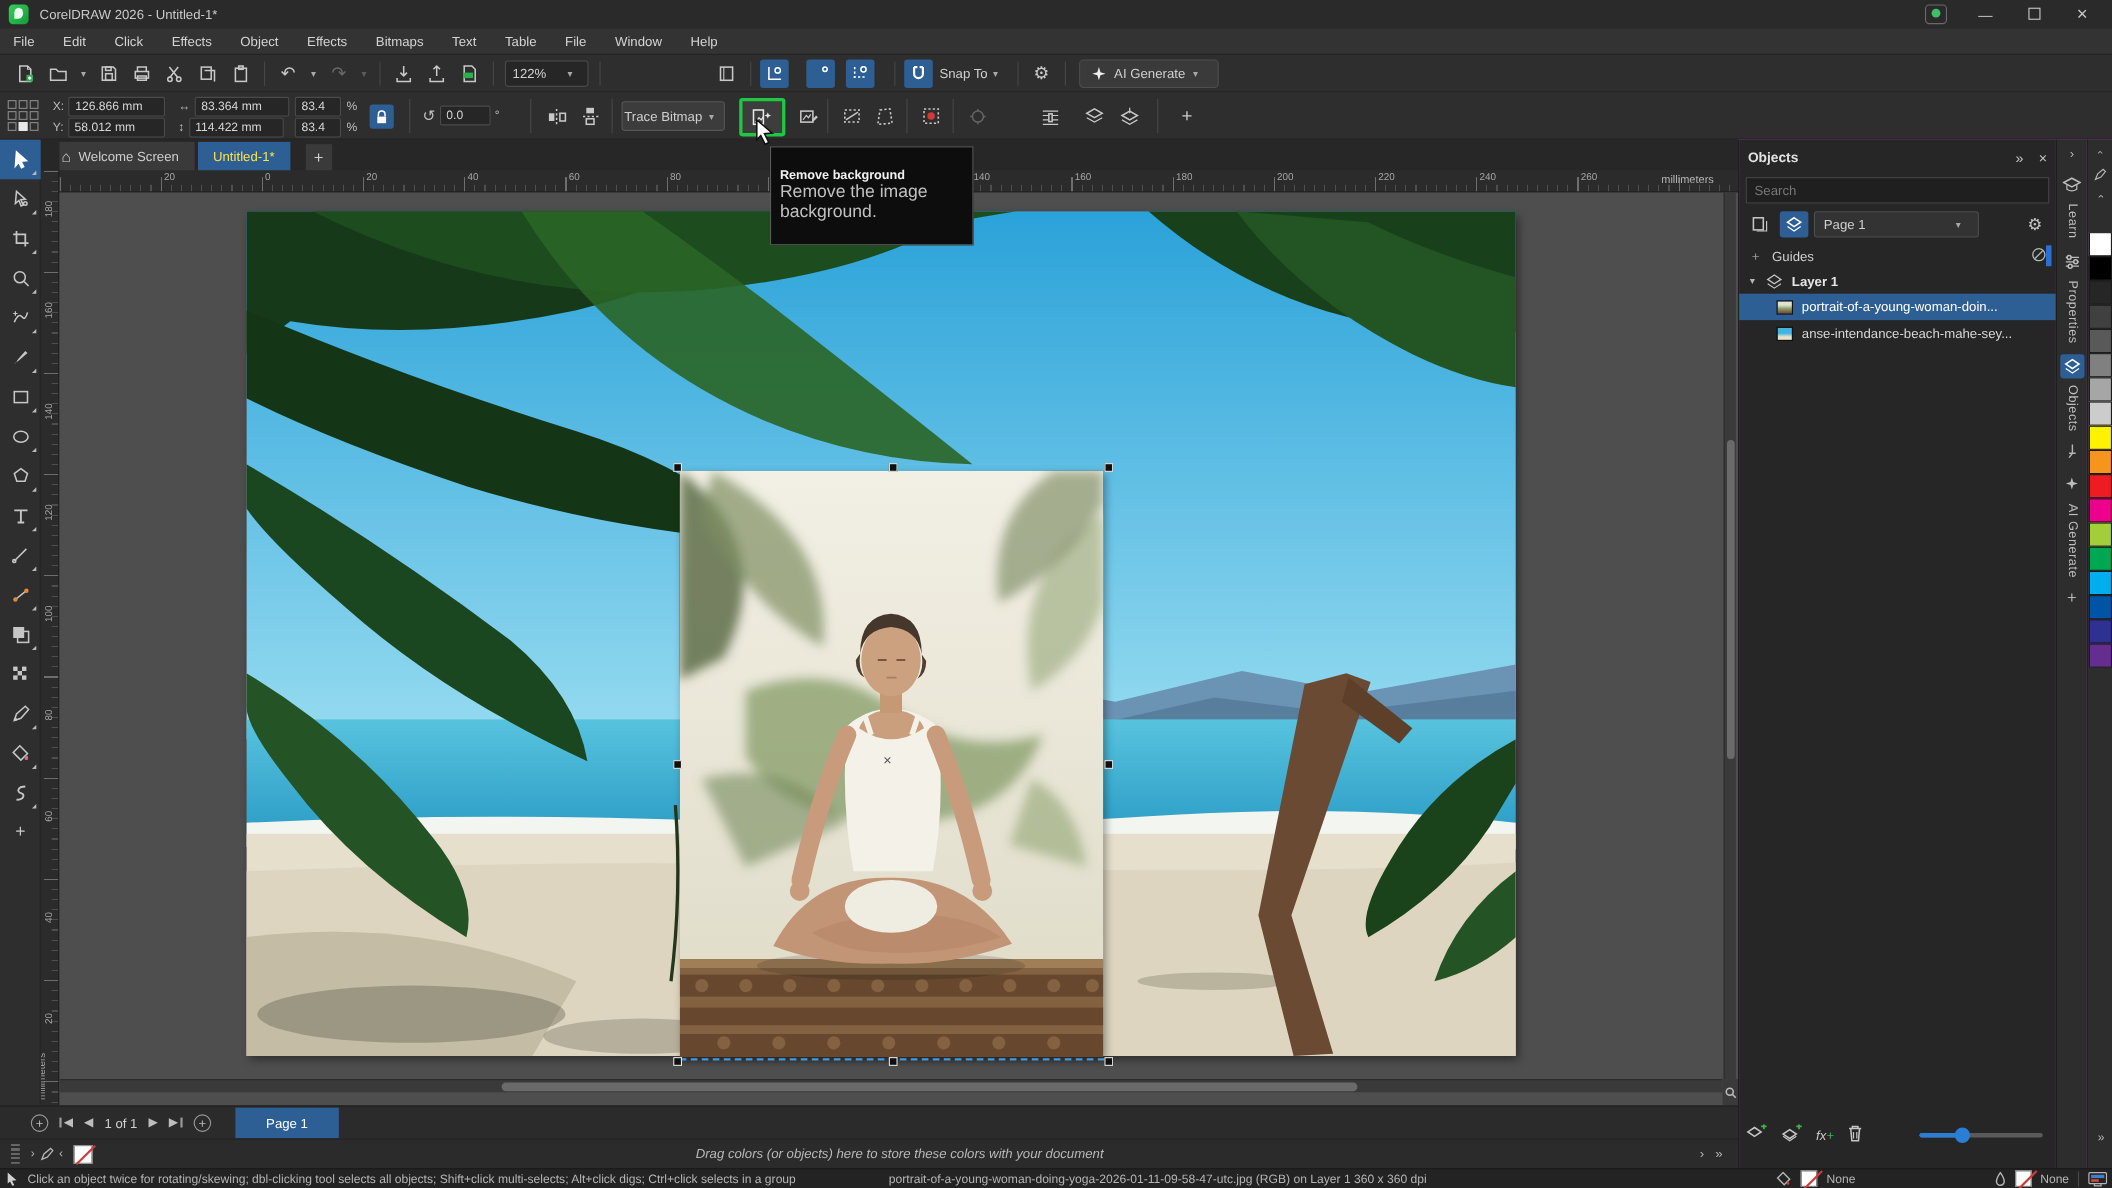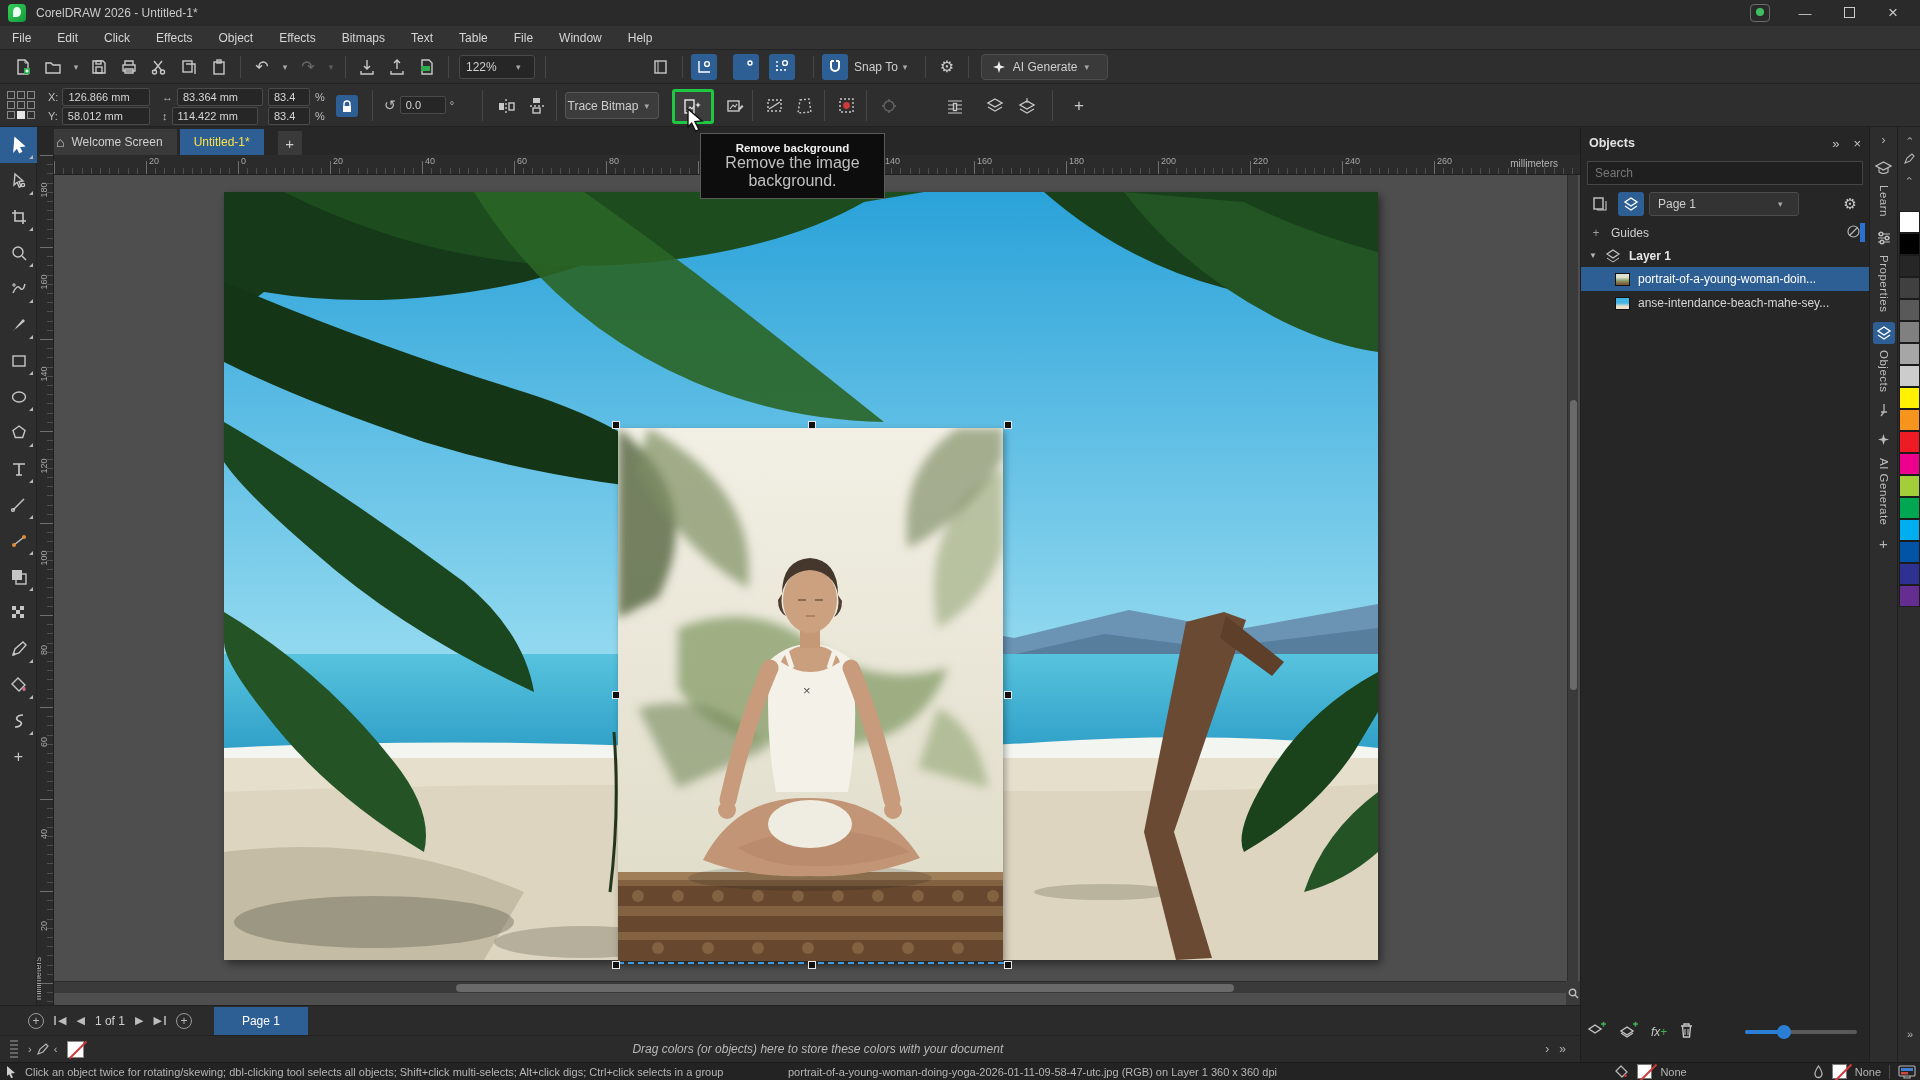--- a/index.html
+++ b/index.html
@@ -44,21 +44,21 @@
   #anchor-grid i.f{background:#e8e8e8;border-color:#e8e8e8;}
   .pdiv{position:absolute;top:6px;width:1px;height:31px;background:#474747;}
   .pbtn{position:absolute;height:28px;top:8px;display:flex;align-items:center;justify-content:center;border-radius:3px;color:#c8c8c8;}
   .pbtn svg{stroke:#c8c8c8;fill:none;stroke-width:1.4;}
   #lockbtn{position:absolute;left:336px;top:11px;width:22px;height:22px;background:#2e5f94;border-radius:3px;display:flex;align-items:center;justify-content:center;}
   #removebg{position:absolute;left:672px;top:5px;width:42px;height:35px;border:3px solid #1fc742;border-radius:3px;background:#3d3d3d;display:flex;align-items:center;justify-content:center;}
   #removebg svg{stroke:#e8e8e8;fill:none;stroke-width:1.4;}
   #tracebtn{position:absolute;left:565px;top:8px;width:94px;height:27px;background:#3c3c3c;border:1px solid #555;border-radius:3px;display:flex;align-items:center;justify-content:center;gap:6px;}
 
   
-  #tooltip{position:absolute;left:700px;top:133px;width:185px;background:#0d0d0d;border:1px solid #5a5a5a;padding:8px 8px;z-index:60;text-align:center;}
+  #tooltip{position:absolute;left:700px;top:133px;width:185px;background:#0d0d0d;border:1px solid #5a5a5a;padding:20px 8px;z-index:60;}
   #tooltip .tt1{font-weight:bold;font-size:11.5px;color:#f0f0f0;}
   #tooltip .tt2{font-size:16px;color:#c0c0c0;}
   #cursor{position:absolute;left:684px;top:107px;z-index:61;}
 
   
   #tabsrow{position:absolute;left:37px;top:127px;width:1543px;height:28px;background:#272727;display:flex;align-items:flex-end;}
   .doctab{height:26px;display:flex;align-items:center;gap:7px;padding:0 14px;font-size:12px;}
   #tab-welcome{background:#3a3a3a;color:#cfcfcf;margin-left:5px;}
   #tab-doc{background:#2e5f94;color:#fde047;margin-left:3px;}
   #tab-add{width:24px;height:24px;background:#3a3a3a;color:#cfcfcf;display:flex;align-items:center;justify-content:center;margin-left:14px;font-size:15px;}
@@ -160,21 +160,21 @@
   #hintbar{position:absolute;left:0;top:1035px;width:1580px;height:27px;background:#2b2b2b;display:flex;align-items:center;border-top:1px solid #222;}
   #grip{width:8px;height:18px;margin:0 6px 0 10px;background:repeating-linear-gradient(180deg,#666 0 2px,transparent 2px 4px);}
   .hint-ic{color:#b5b5b5;margin:0 4px;font-size:11px;}
   #nocolor1{width:17px;height:17px;background:#fff;border:1px solid #888;position:relative;margin:0 6px;}
   .slash::after{content:"";position:absolute;left:-2px;top:7px;width:24px;height:2px;background:#cf3a3a;transform:rotate(-45deg);}
   #hinttext{flex:1;text-align:center;font-style:italic;color:#b8b8b8;font-size:12px;}
   #hintarrows{display:flex;gap:10px;margin-right:14px;color:#b5b5b5;}
   #statusbar{position:absolute;left:0;top:1062px;width:1920px;height:18px;background:#232323;display:flex;align-items:center;font-size:11px;color:#b5b5b5;border-top:1px solid #1a1a1a;}
   #sb-cursor{margin:0 8px 0 6px;}
   #sb-hint{white-space:nowrap;}
-  #sb-info{position:absolute;left:788px;white-space:nowrap;}
+  #sb-info{position:absolute;left:808px;white-space:nowrap;}
   #sb-right{position:absolute;right:4px;display:flex;align-items:center;gap:8px;}
   .sb-sw{width:15px;height:15px;background:#fff;border:1px solid #777;position:relative;}
   #sb-right svg{stroke:#b5b5b5;fill:none;stroke-width:1.3;}
   .sbdiv{width:1px;height:14px;background:#4a4a4a;}
 </style>
 </head>
 <body>
 
 <div id="app">
 

